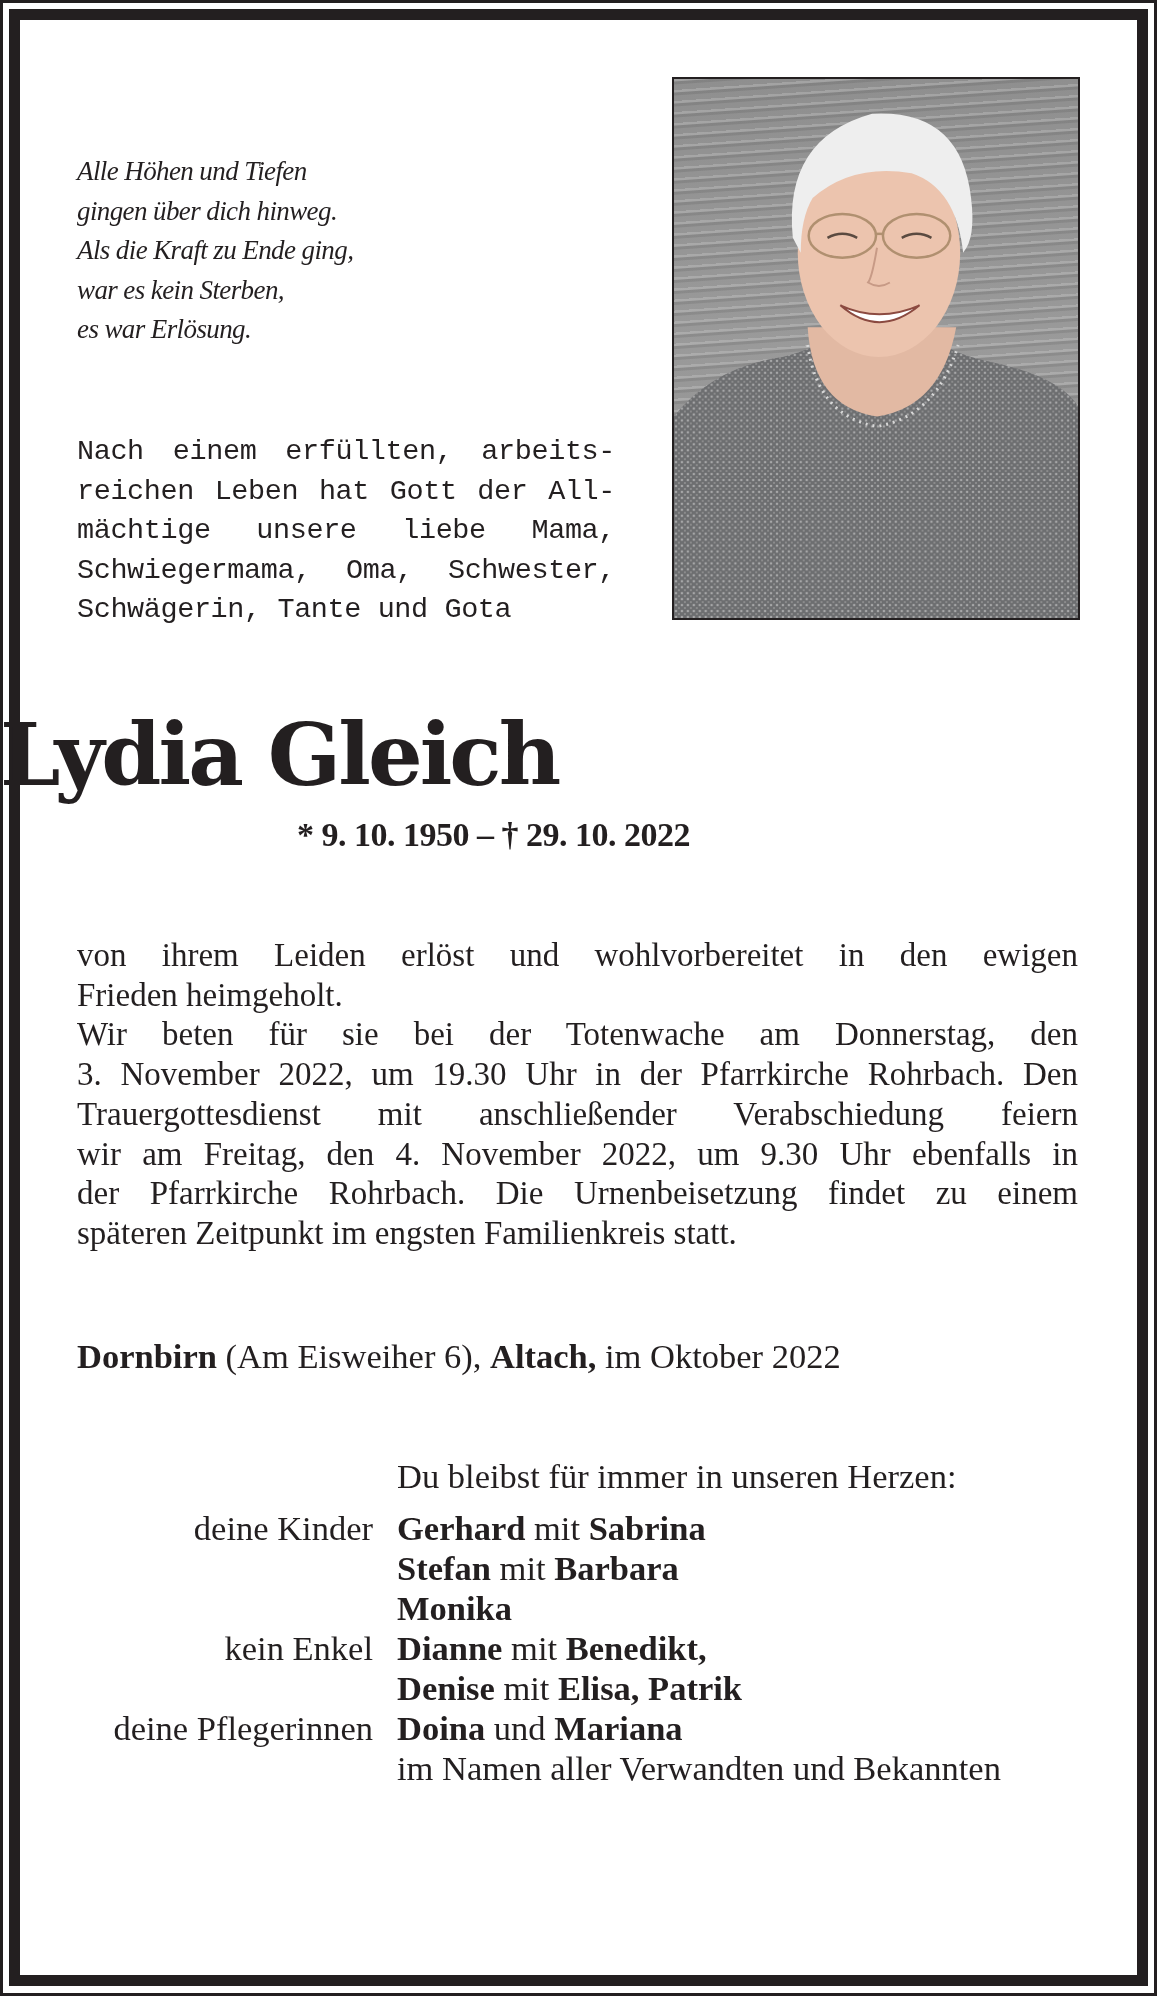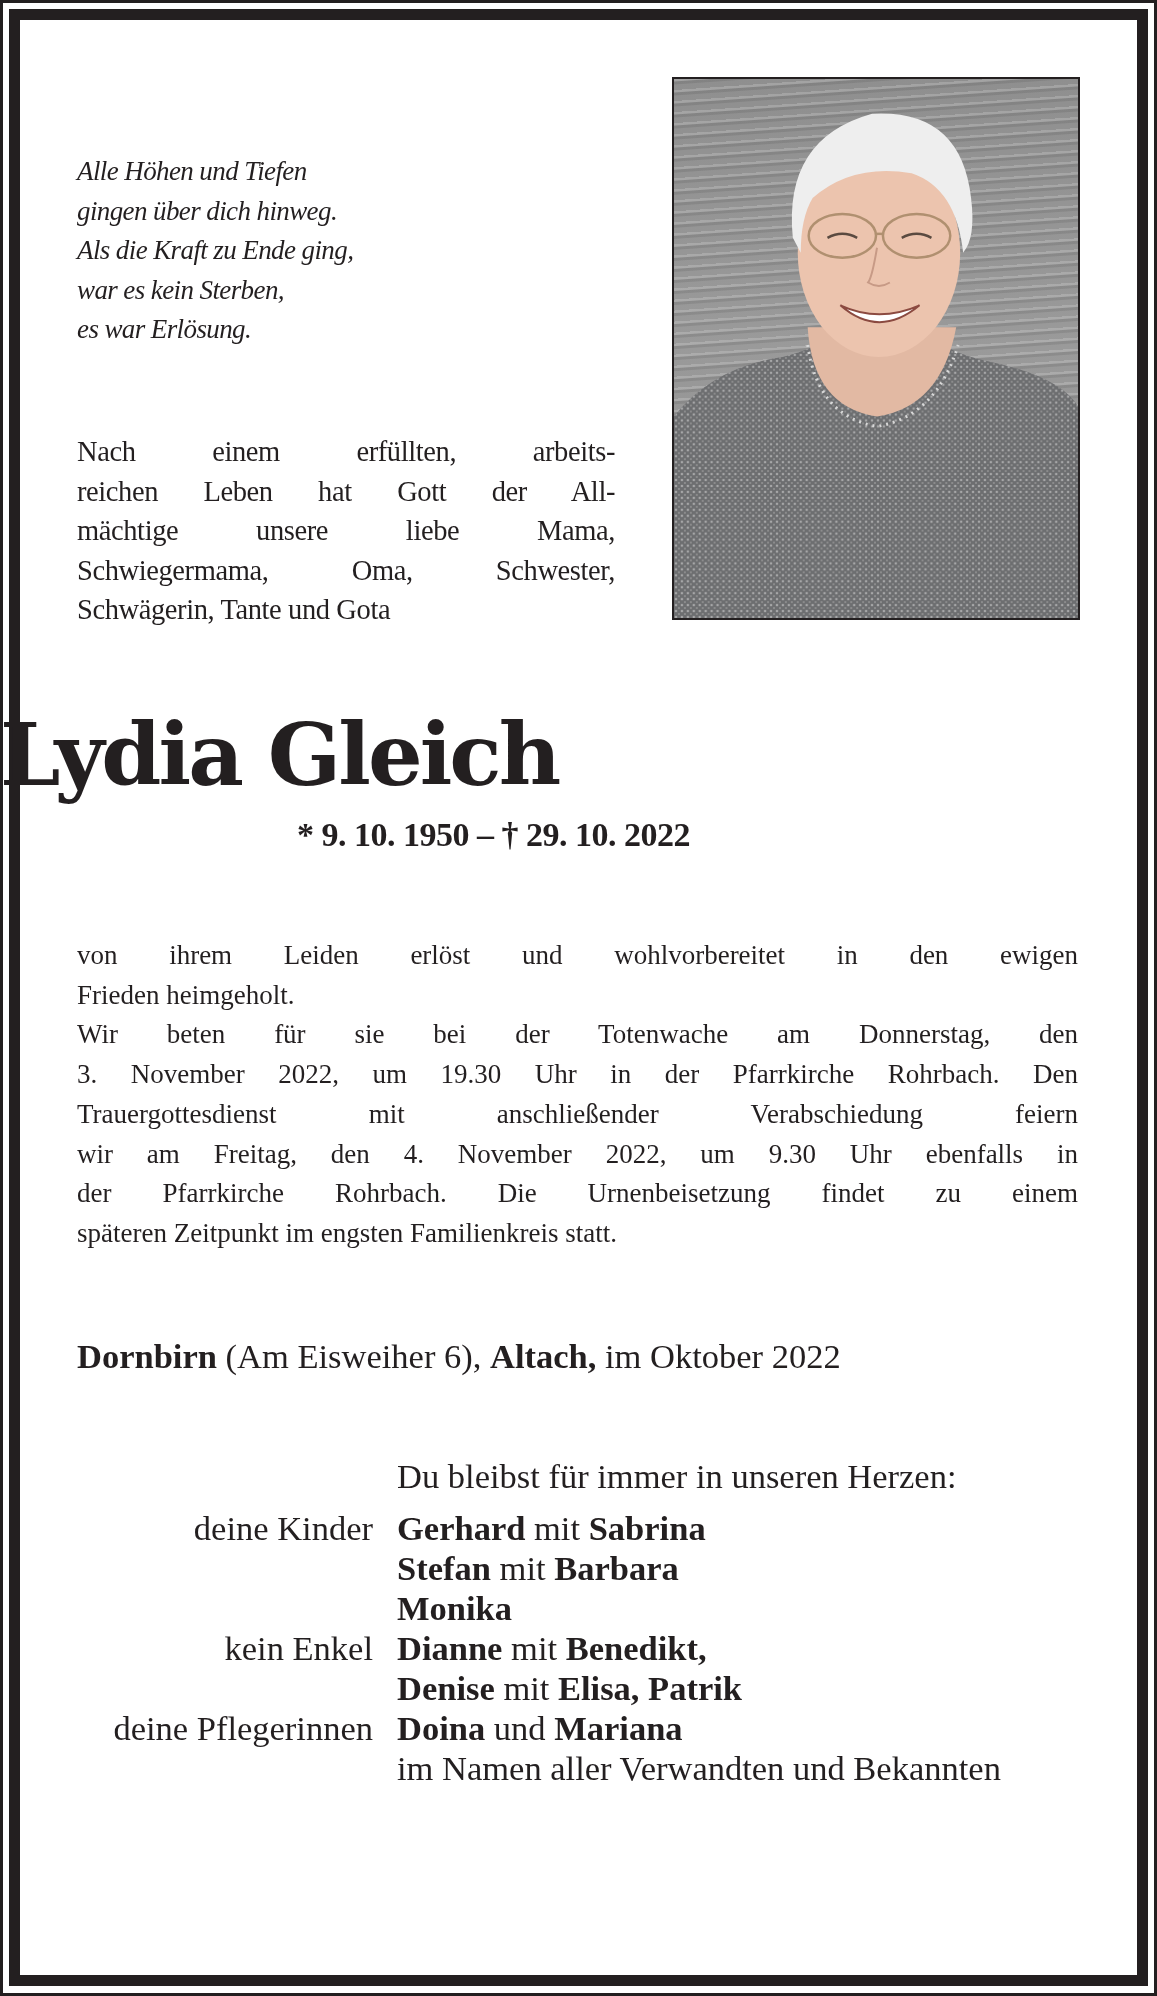--- a/index.html
+++ b/index.html
@@ -3,34 +3,34 @@
 <meta charset="utf-8">
 <style>
   html, body { margin: 0; padding: 0; background: #ffffff; }
   body { width: 1157px; height: 1996px; position: relative; overflow: hidden; color: #231f20; }
   .outer-frame { position: absolute; left: 0; top: 0; width: 1157px; height: 1996px; box-sizing: border-box; border: 3px solid #231f20; }
   .inner-frame { position: absolute; left: 9px; top: 9px; width: 1139px; height: 1977px; box-sizing: border-box; border: 11px solid #231f20; }
 
   .quote { position: absolute; left: 77px; top: 152px; width: 420px; font-family: Liberation Serif, serif; font-style: italic; font-size: 27px; line-height: 39.5px; letter-spacing: -0.6px; margin: 0; }
   .quote div { white-space: nowrap; }
 
-  .intro { position: absolute; left: 77px; top: 432px; width: 538px; font-family: Liberation Serif, serif; font-size: 28.5px; line-height: 39.5px; text-align: justify; margin: 0; letter-spacing: -0.4px; }
+  .intro { position: absolute; left: 77px; top: 432px; width: 538px; font-family: Liberation Mono, monospace; font-size: 28.5px; line-height: 39.5px; text-align: justify; margin: 0; letter-spacing: -0.4px; }
   .intro div { text-align: justify; text-align-last: justify; }
   .intro div.last { text-align-last: left; }
 
   .photo { position: absolute; left: 672px; top: 77px; width: 408px; height: 543px; box-sizing: border-box; border: 2px solid #231f20; overflow: hidden;
     background:
       repeating-linear-gradient(176deg, rgba(255,255,255,0.18) 0px, rgba(255,255,255,0.18) 2px, rgba(60,60,60,0.15) 3px, rgba(60,60,60,0.15) 5px, transparent 6px, transparent 11px),
       linear-gradient(180deg, #8f8f8f 0%, #9a9a9a 50%, #8a8a8a 100%); }
   .photo svg { position: absolute; left: 0; top: 0; width: 100%; height: 100%; }
 
   .name { position: absolute; left: 0; width: 1157px; top: 700px; text-align: left; font-family: "DejaVu Serif", serif; font-weight: bold; font-size: 86px; line-height: 110px; letter-spacing: -3px; margin: 0; }
   .dates { position: absolute; left: 0; width: 987px; top: 815px; text-align: center; font-family: "Liberation Serif", serif; font-weight: bold; font-size: 34px; line-height: 40px; letter-spacing: -0.5px; }
 
-  .body-text { position: absolute; left: 77px; top: 936px; width: 1001px; font-family: "Liberation Serif", serif; font-size: 27px; line-height: 39.7px; margin: 0; }
+  .body-text { position: absolute; left: 77px; top: 936px; width: 1001px; font-family: "Liberation Serif", serif; font-size: 33px; line-height: 39.7px; margin: 0; }
   .body-text div { text-align: justify; text-align-last: justify; white-space: nowrap; }
   .body-text div.last { text-align-last: left; }
 
   .place-line { position: absolute; left: 77px; top: 1336px; font-family: "Liberation Serif", serif; font-size: 34.5px; line-height: 40px; white-space: nowrap; }
   b { font-weight: bold; }
 
   .family { position: absolute; left: 0; top: 1456px; width: 1147px; font-family: "Liberation Serif", serif; font-size: 34.5px; line-height: 40px; }
   .fam-row { position: relative; height: 40px; white-space: nowrap; }
   .fam-label { position: absolute; right: calc(1157px - 383px); text-align: right; }
   .fam-value { position: absolute; left: 397px; }

